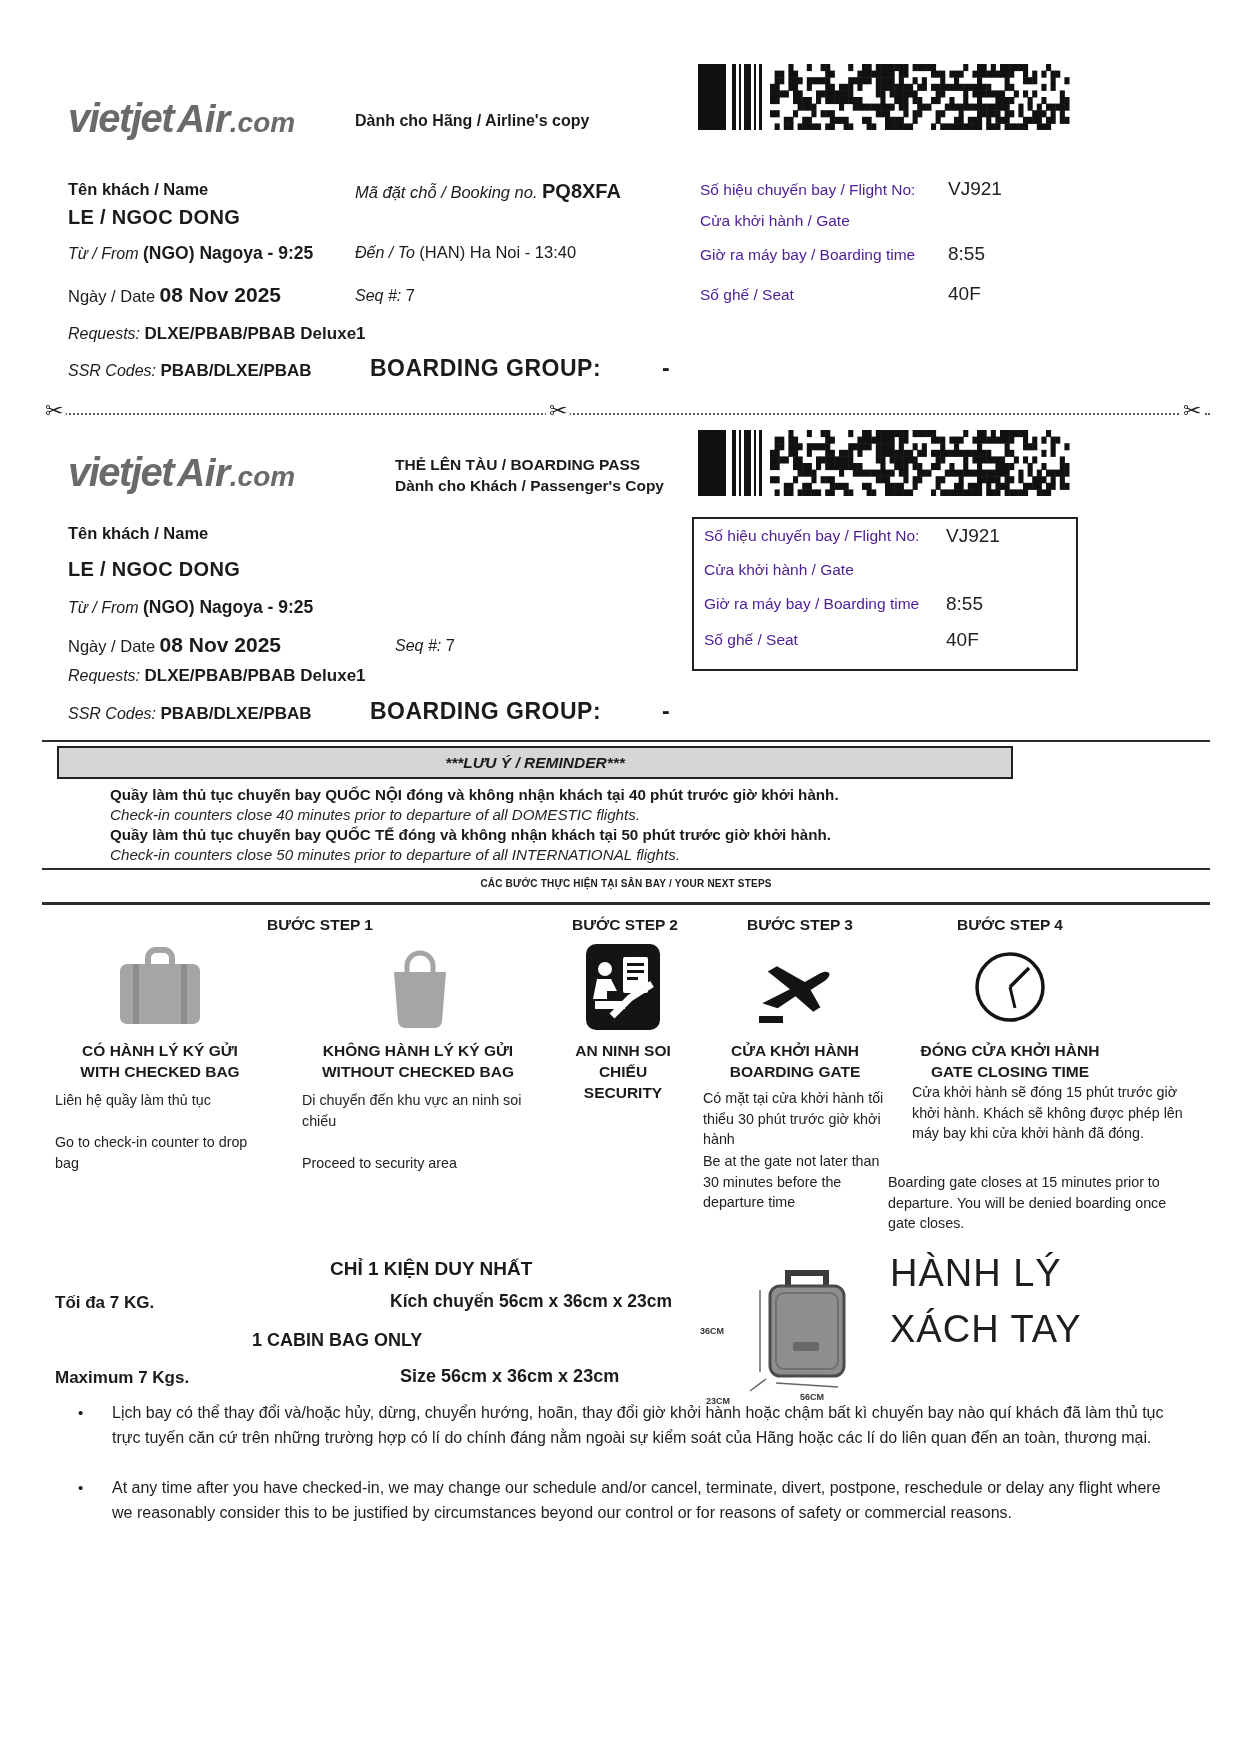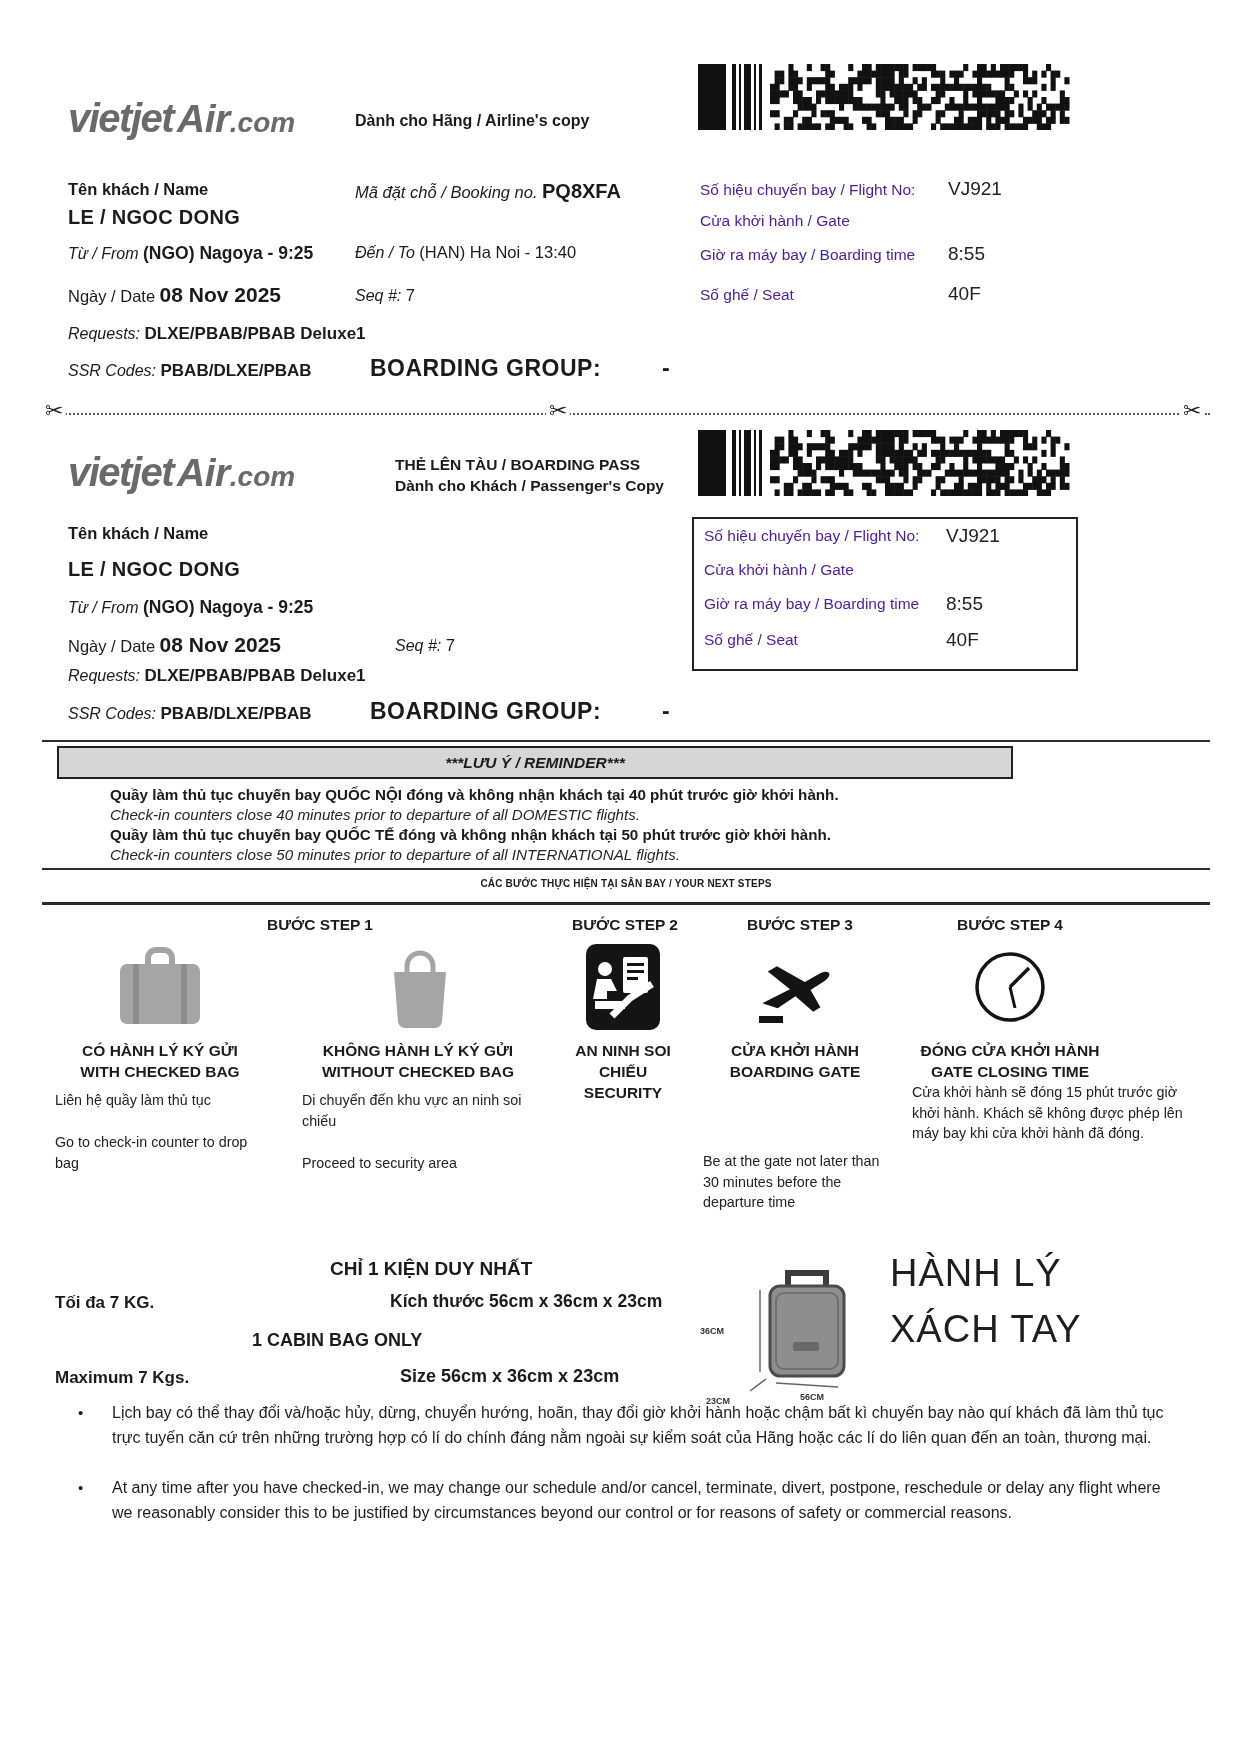--- a/index.html
+++ b/index.html
@@ -933,26 +933,28 @@
   </div>
   <div class="abs cap" style="left:890px;top:1040px;width:240px;">
     <div>ĐÓNG CỬA KHỞI HÀNH</div>
     <div>GATE CLOSING TIME</div>
   </div>
 
   <div class="abs detail" style="left:55px;top:1090px;width:220px;">Liên hệ quầy làm thủ tục</div>
   <div class="abs detail" style="left:55px;top:1132px;width:220px;">Go to check-in counter to drop bag</div>
   <div class="abs detail" style="left:302px;top:1090px;width:240px;">Di chuyển đến khu vực an ninh soi chiếu</div>
   <div class="abs detail" style="left:302px;top:1153px;width:240px;">Proceed to security area</div>
+  <div class="abs detail" style="left:703px;top:1088px;width:182px;">Có mặt tại cửa khởi hành tối thiểu 30 phút trước giờ khởi hành</div>
   <div class="abs detail" style="left:703px;top:1151px;width:182px;">Be at the gate not later than 30 minutes before the departure time</div>
   <div class="abs detail" style="left:912px;top:1082px;width:282px;">Cửa khởi hành sẽ đóng 15 phút trước giờ khởi hành. Khách sẽ không được phép lên máy bay khi cửa khởi hành đã đóng.</div>
+  <div class="abs detail" style="left:888px;top:1172px;width:282px;">Boarding gate closes at 15 minutes prior to departure. You will be denied boarding once gate closes.</div>
 
   <div class="abs b" style="left:330px;top:1258px;font-size:19px;">CHỈ 1 KIỆN DUY NHẤT</div>
   <div class="abs b" style="left:55px;top:1293px;font-size:17px;">Tối đa 7 KG.</div>
-  <div class="abs b" style="left:390px;top:1291px;font-size:17.5px;">Kích thước 56cm x 36cm x 23cm</div>
+  <div class="abs b" style="left:390px;top:1291px;font-size:17.5px;">Kích chuyến 56cm x 36cm x 23cm</div>
   <div class="abs b" style="left:252px;top:1330px;font-size:18px;">1 CABIN BAG ONLY</div>
   <div class="abs b" style="left:55px;top:1368px;font-size:17px;">Maximum 7 Kgs.</div>
   <div class="abs b" style="left:400px;top:1366px;font-size:18px;">Size 56cm x 36cm x 23cm</div>
 
   <div class="abs" style="left:730px;top:1260px;">
     <svg width="150" height="140" viewBox="0 0 150 140">
       <path d="M58 26 v-13 h38 v13" fill="none" stroke="#3c3c3c" stroke-width="6"></path>
       <rect x="40" y="26" width="74" height="90" rx="10" fill="#8e8e8e" stroke="#4b4b4b" stroke-width="3"></rect>
       <rect x="46" y="33" width="62" height="76" rx="8" fill="none" stroke="#707070" stroke-width="2"></rect>
       <rect x="63" y="82" width="26" height="9" rx="2" fill="#696969"></rect>

